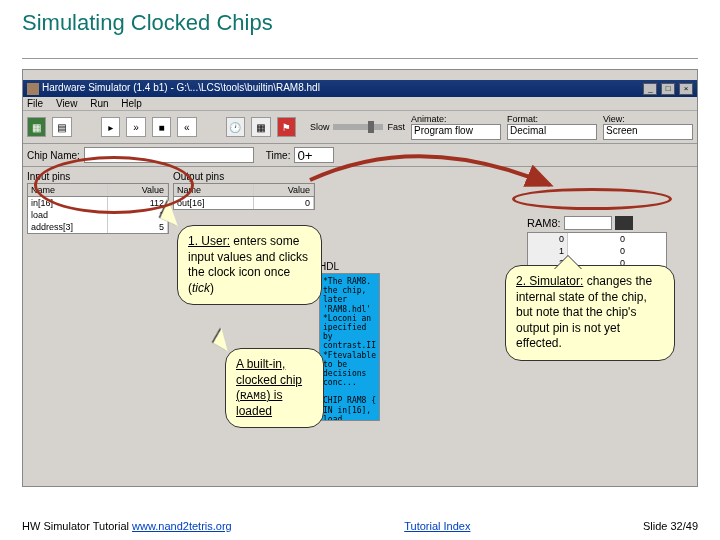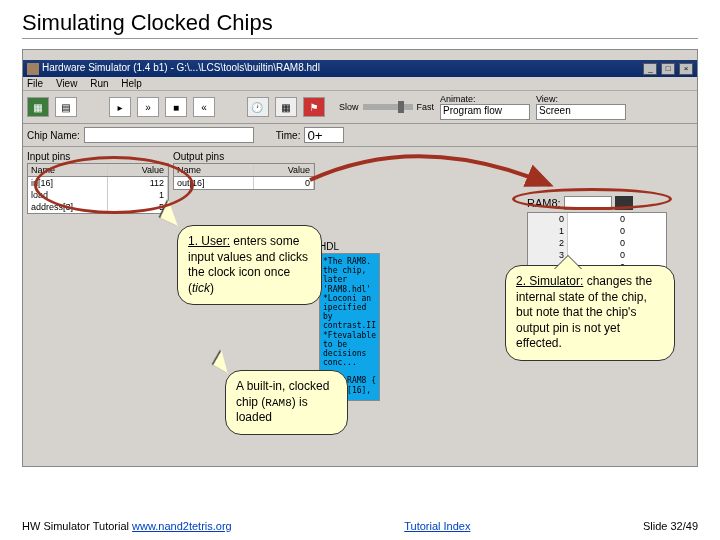--- a/index.html
+++ b/index.html
@@ -1,18 +1,18 @@
 <!DOCTYPE html>
 <html><head>
 <meta charset="utf-8">
 <style>
   * { box-sizing: border-box; margin: 0; padding: 0; }
   body { font-family: Arial, sans-serif; font-size: 11px; width: 720px; height: 540px; background: #fff; position: relative; overflow: hidden; }
   .slide { width: 720px; height: 540px; position: relative; padding: 10px 22px; }
-  .slide-title { font-size: 22px; color: #000000; font-weight: normal; border-bottom: 1px solid #999; padding-bottom: 2px; margin-bottom: 10px; }
+  .slide-title { font-size: 22px; color: #0f766e; font-weight: normal; border-bottom: 1px solid #999; padding-bottom: 22px; margin-bottom: 10px; }
   .app-window { border: 1px solid #888; background: #d6d3ce; width: 676px; height: 418px; position: relative; }
   .titlebar { background: linear-gradient(#1a3a7a,#0a2a6a); color: #fff; font-size: 10px; padding: 2px 4px; display: flex; justify-content: space-between; align-items: center; margin-top: 10px; }
   .titlebar .icon { width: 12px; height: 12px; background: #a08060; display: inline-block; margin-right: 3px; vertical-align: middle; }
   .winbtns span { display: inline-block; width: 14px; height: 12px; background: #c0c0c0; border: 1px solid #555; font-size: 8px; line-height: 10px; text-align: center; color: #000; margin-left: 1px; }
   .menubar { background: #d6d3ce; padding: 1px 4px; font-size: 10px; border-bottom: 1px solid #aaa; }
   .menubar span { margin-right: 10px; }
   .toolbar { display: flex; align-items: center; padding: 3px 4px; gap: 6px; border-bottom: 1px solid #999; }
   .tbtn { width: 22px; height: 20px; border: 1px solid #999; background: #e8e8e8; display: inline-flex; align-items: center; justify-content: center; font-size: 10px; }
   .tbtn.chip { background: #3d7a3d; color: #fff; }
   .tbtn.page { background: #fff; }
@@ -41,21 +41,21 @@
   .ram-tbl .row { display:flex; }
   .ram-tbl .row div { padding:1px 3px; }
   .ram-idx { width:40px; text-align:right; border-right:1px solid #ccc; background:#eee; }
   .ram-val { width:60px; text-align:right; }
   .ram-yellow { background:#fff04a; }
   .hdl-box { background:#0ea5e9; border:1px solid #888; font-size:8px; padding:3px; font-family: monospace; white-space:pre-line; height:148px; overflow:hidden; line-height:1.15; }
   .callout { position:absolute; background:#ffffd0; border:1px solid #333; border-radius:16px; padding:8px 10px; font-size:12px; line-height:1.3; z-index:5; }
   .callout .u { text-decoration: underline; }
   .callout.c1 { left:177px; top:225px; width:145px; }
   .callout.c1::before { content:""; position:absolute; top:-22px; left:-32px; border:14px solid transparent; border-right-color:#ffffd0; transform:rotate(-20deg); filter: drop-shadow(-1px -1px 0 #333); }
-  .callout.c2 { left:225px; top:370px; width:123px; }
+  .callout.c2 { left:225px; top:348px; width:99px;text-decoration:underline; }
   .callout.c2::before { content:""; position:absolute; top:-18px; left:-25px; border:12px solid transparent; border-right-color:#ffffd0; transform:rotate(-15deg); filter: drop-shadow(-1px -1px 0 #333); }
   .callout.c3 { left:505px; top:265px; width:170px; }
   .callout.c3::before { content:""; position:absolute; top:-24px; left:48px; border:14px solid transparent; border-bottom-color:#ffffd0; filter: drop-shadow(0 -1px 0 #333); }
   .arrow { position:absolute; z-index:4; pointer-events:none; }
   .oval { position:absolute; border:3px solid #a03020; border-radius:50%; z-index:6; }
   .footer { position:absolute; bottom:8px; left:22px; right:22px; display:flex; justify-content:space-between; font-size:11px; }
   .footer a { color:#0040c0; text-decoration:underline; }
   .spacer { width:20px; }
   .tophdr { display:flex; align-items:center; gap:4px; }
   .ramhdr { display:flex; align-items:center; gap:3px; margin-bottom:2px;margin-top:45px;}
@@ -101,28 +101,32 @@
           <span>Slow</span>
           <div class="slider"></div>
           <span>Fast</span>
         </div>
       </div>
       <div class="dgrp">
         <span>Animate:</span>
         <div class="sel">Program flow</div>
       </div>
       <div class="dgrp">
+        <span>Format:</span>
+        <div class="sel">Decimal</div>
+      </div>
+      <div class="dgrp">
         <span>View:</span>
         <div class="sel">Screen</div>
       </div>
     </div>
     <div class="chipbar">
       <span>Chip Name:</span>
       <input style="width: 170px;" value="">
-      <span style="margin-left:18px">Time:</span>
+      <span style="margin-left:8px">Time:</span>
       <input style="width: 40px;" value="0+">
     </div>
 
     <div class="panel-area">
       <div class="leftcol">
         <div class="pair">
           <div style="flex:1">
             <div class="box-lbl">Input pins</div>
             <div class="tbl">
               <div class="hdr">

